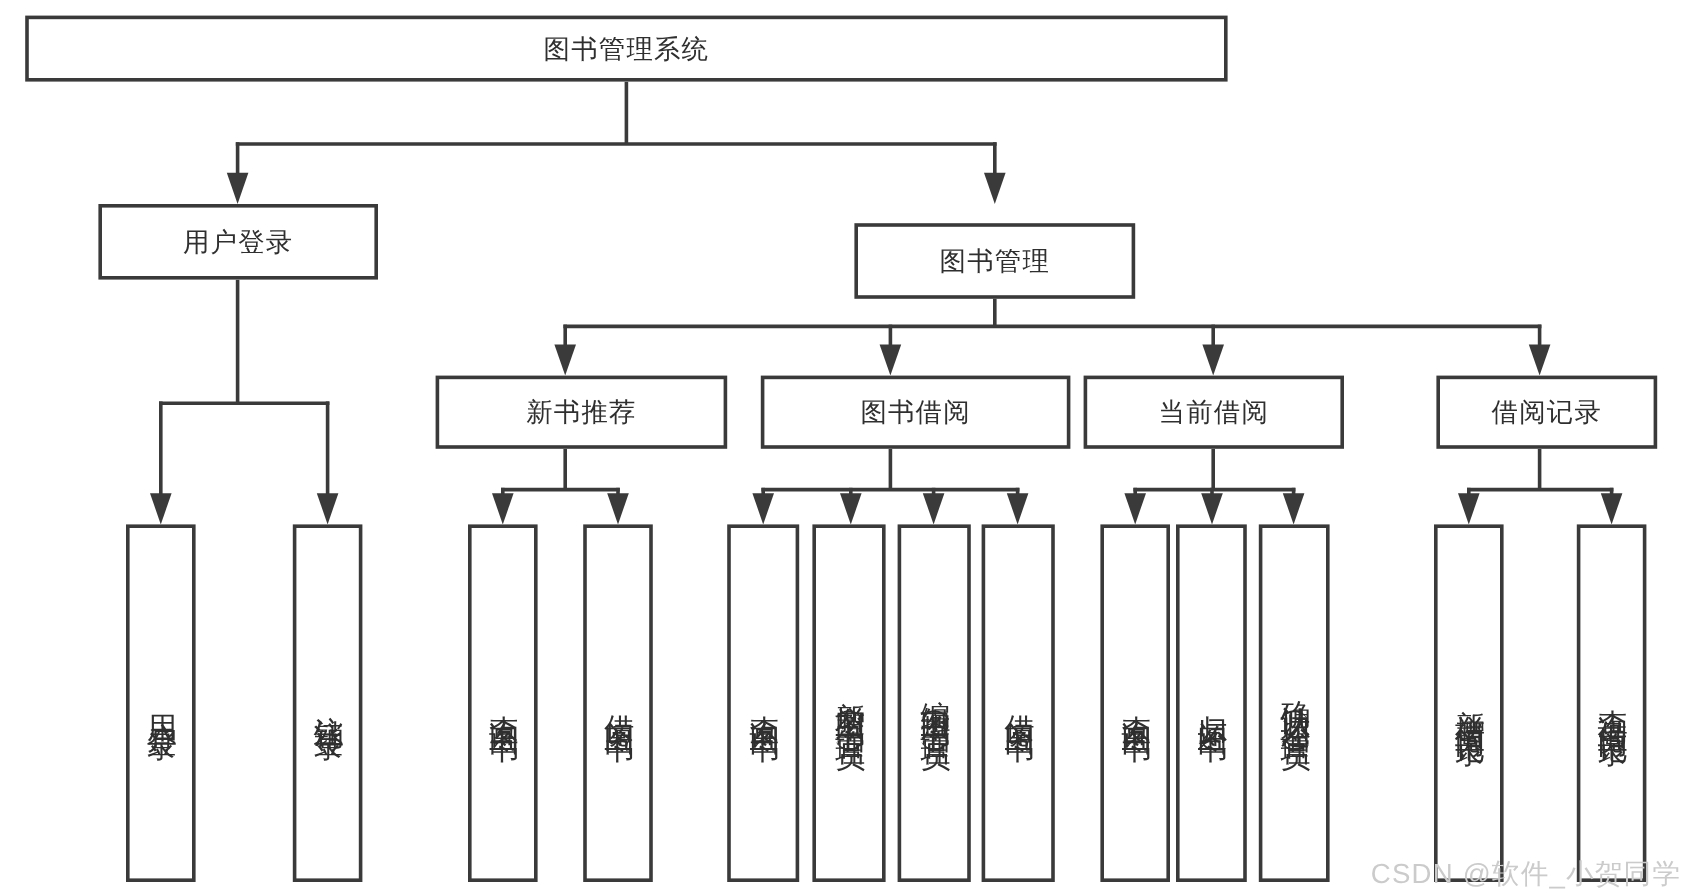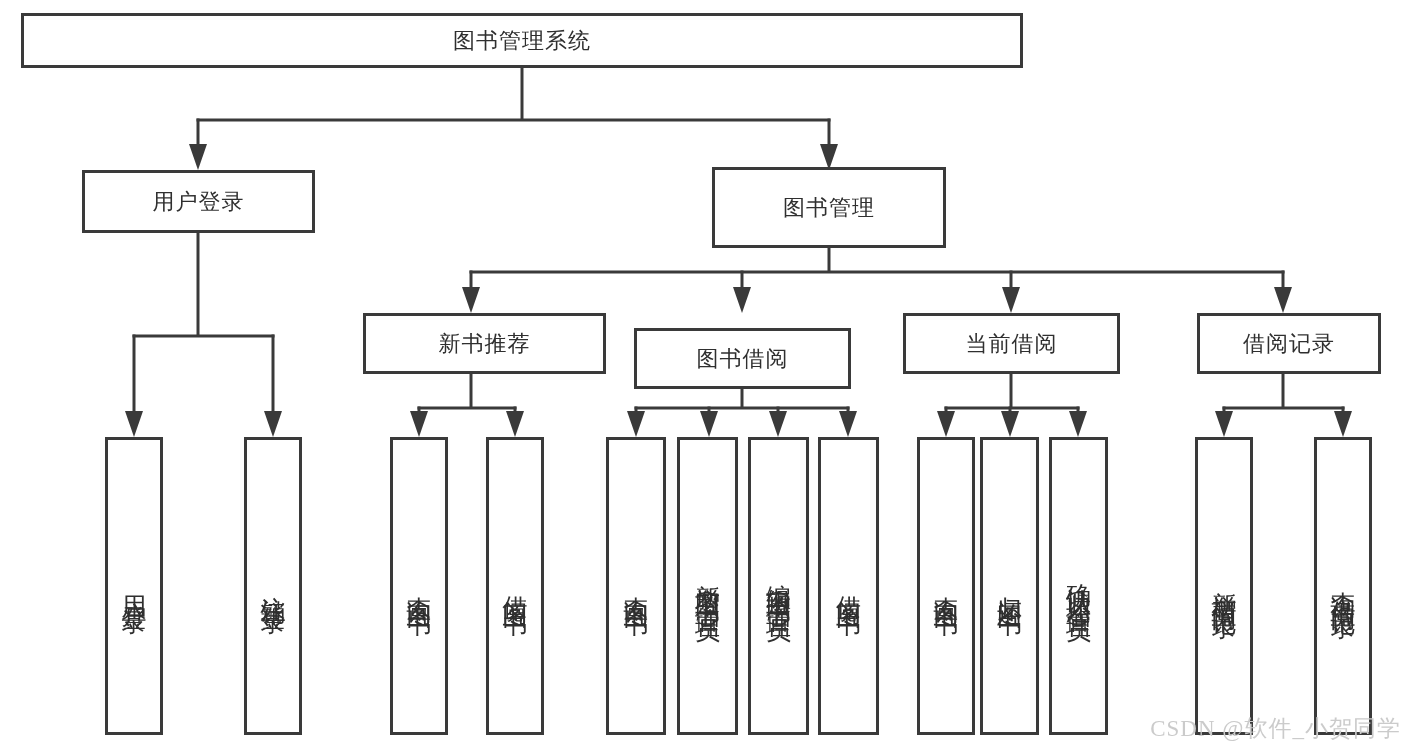--- a/index.html
+++ b/index.html
@@ -1,18 +1,18 @@
 <!DOCTYPE html>
 <html><head>
 <meta charset="utf-8">
 <style>
   html,body{margin:0;padding:0;background:#ffffff;}
   .canvas{
     position:relative;width:1405px;height:747px;background:#ffffff;overflow:hidden;
-    font-family:Liberation Serif, serif;color:#2f2f2f;
+    font-family:Liberation Sans, sans-serif;color:#2f2f2f;
   }
   .wires{position:absolute;left:0;top:0;}
   .wires line{stroke:#3a3a3a;stroke-width:3;}
   .wires polygon{fill:#3a3a3a;stroke:none;}
   .box{
     position:absolute;box-sizing:border-box;background:#ffffff;
     border:3px solid #3a3a3a;display:flex;align-items:center;justify-content:center;
   }
   .box.h span{font-size:22px;letter-spacing:1px;white-space:nowrap;}
   .leaf{top:437px;width:58px;height:298px;}
@@ -106,28 +106,28 @@
     </g>
   </svg>
 
   <div class="box h" style="left:21px;top:13px;width:1002px;height:55px">
     <span>图书管理系统</span>
   </div>
 
   <div class="box h" style="left:82px;top:170px;width:233px;height:63px">
     <span>用户登录</span>
   </div>
-  <div class="box h" style="left:712px;top:167px;width:234px;height:81px">
+  <div class="box h" style="left:712px;top:186px;width:234px;height:63px">
     <span>图书管理</span>
   </div>
 
   <div class="box h" style="left:363px;top:313px;width:243px;height:61px">
     <span>新书推荐</span>
   </div>
-  <div class="box h" style="left:634px;top:328px;width:217px;height:61px">
+  <div class="box h" style="left:634px;top:313px;width:258px;height:61px">
     <span>图书借阅</span>
   </div>
   <div class="box h" style="left:903px;top:313px;width:217px;height:61px">
     <span>当前借阅</span>
   </div>
   <div class="box h" style="left:1197px;top:313px;width:184px;height:61px">
     <span>借阅记录</span>
   </div>
 
   <div class="box leaf" style="left:105px">

